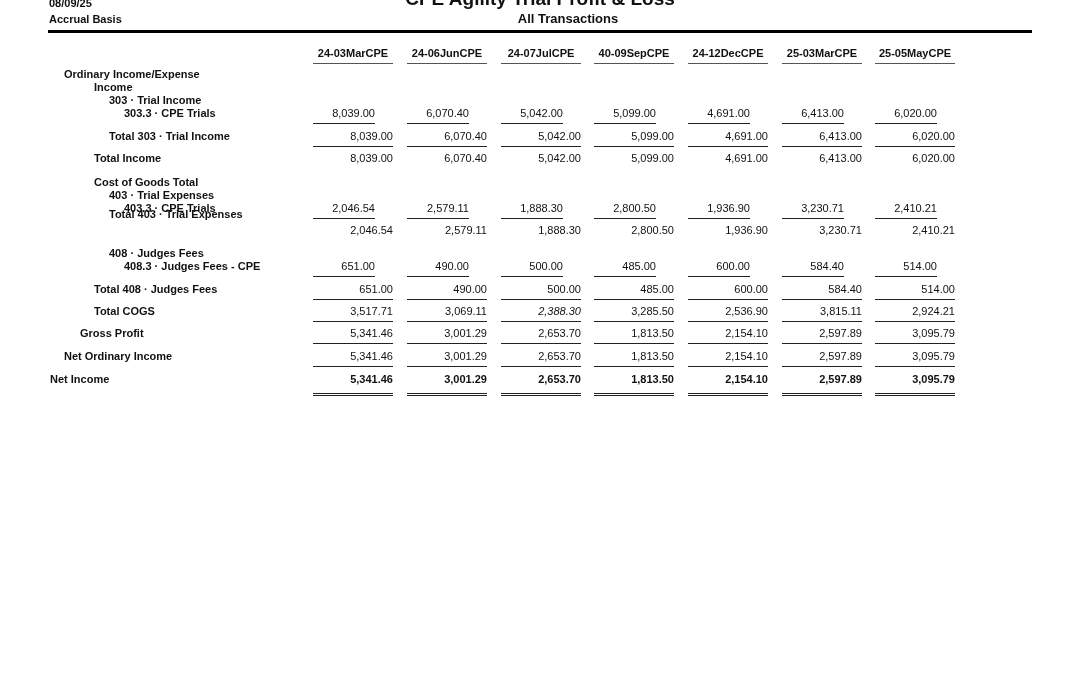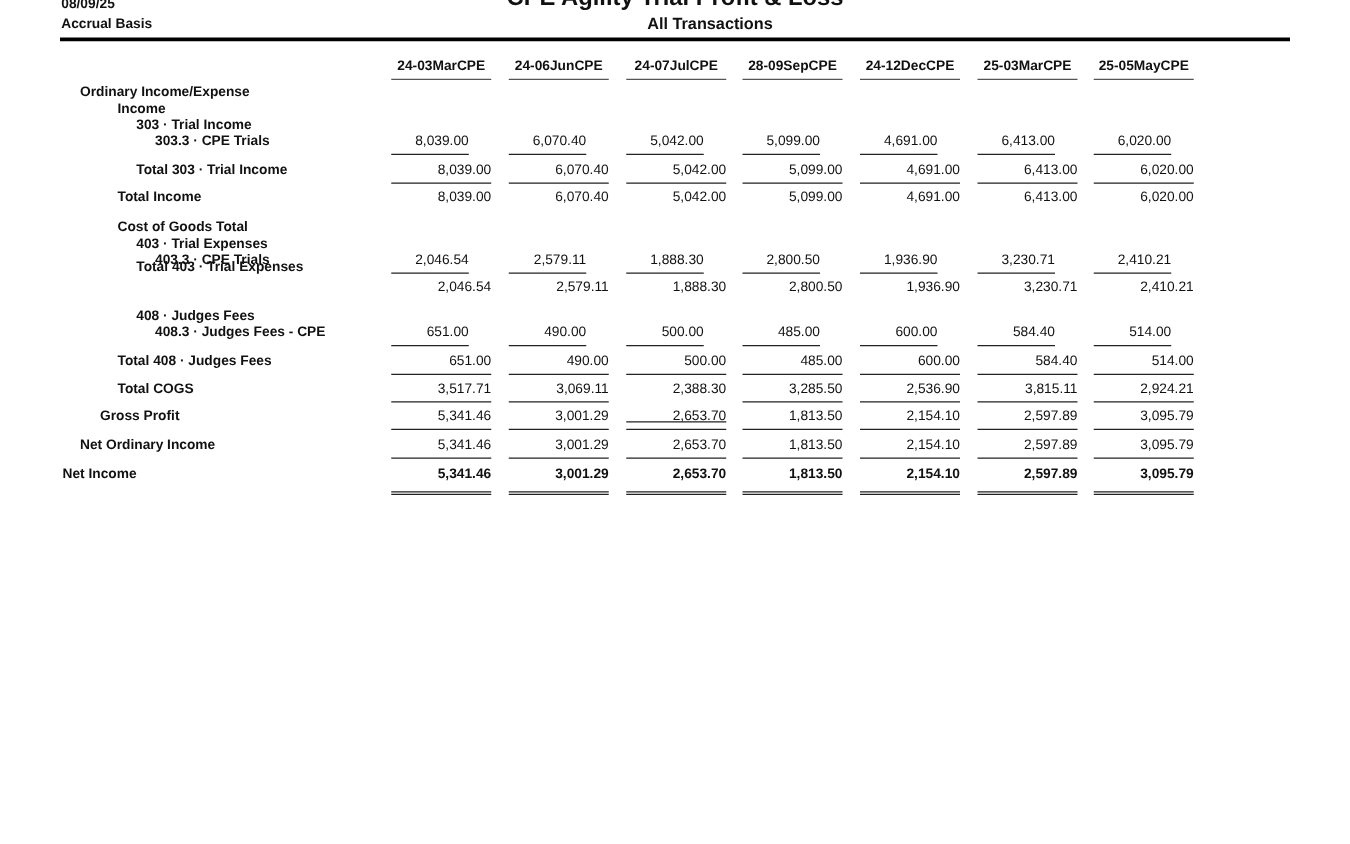--- a/index.html
+++ b/index.html
@@ -28,21 +28,21 @@
 <div id="date" class="hdr-left">08/09/25</div>
 <div id="basis" class="hdr-left">Accrual Basis</div>
 <div id="title">CPE Agility Trial Profit &amp; Loss</div>
 <div id="subtitle">All Transactions</div>
 <div id="rule"></div>
 
 <div id="report">
     <div class="colhdr" style="left: 313px; width: 80px;">24-03MarCPE</div>
     <div class="colhdr" style="left: 407px; width: 80px;">24-06JunCPE</div>
     <div class="colhdr" style="left: 501px; width: 80px;">24-07JulCPE</div>
-    <div class="colhdr" style="left: 594px; width: 80px;">28-09SepCPE</div>
+    <div class="colhdr" style="left: 594px; width: 80px;">40-09SepCPE</div>
     <div class="colhdr" style="left: 688px; width: 80px;">24-12DecCPE</div>
     <div class="colhdr" style="left: 782px; width: 80px;">25-03MarCPE</div>
     <div class="colhdr" style="left: 875px; width: 80px;">25-05MayCPE</div>
     <div class="lbl" style="top: 68px; left: 64px;">Ordinary Income/Expense</div>
     <div class="lbl" style="top: 81px; left: 94px;">Income</div>
     <div class="lbl" style="top: 94px; left: 109px;">303 · Trial Income</div>
     <div class="lbl" style="top: 107px; left: 124px;">303.3 · CPE Trials</div>
     <div class="val ul" style="top: 107px; left: 313px; width: 62px; padding-bottom: 4px;">8,039.00</div>
     <div class="val ul" style="top: 107px; left: 407px; width: 62px; padding-bottom: 4px;">6,070.40</div>
     <div class="val ul" style="top: 107px; left: 501px; width: 62px; padding-bottom: 4px;">5,042.00</div>
@@ -97,21 +97,21 @@
     <div class="val ul" style="top: 283px; left: 313px; width: 80px; padding-bottom: 4px;">651.00</div>
     <div class="val ul" style="top: 283px; left: 407px; width: 80px; padding-bottom: 4px;">490.00</div>
     <div class="val ul" style="top: 283px; left: 501px; width: 80px; padding-bottom: 4px;">500.00</div>
     <div class="val ul" style="top: 283px; left: 594px; width: 80px; padding-bottom: 4px;">485.00</div>
     <div class="val ul" style="top: 283px; left: 688px; width: 80px; padding-bottom: 4px;">600.00</div>
     <div class="val ul" style="top: 283px; left: 782px; width: 80px; padding-bottom: 4px;">584.40</div>
     <div class="val ul" style="top: 283px; left: 875px; width: 80px; padding-bottom: 4px;">514.00</div>
     <div class="lbl" style="top: 305px; left: 94px;">Total COGS</div>
     <div class="val ul" style="top: 305px; left: 313px; width: 80px; padding-bottom: 4px;">3,517.71</div>
     <div class="val ul" style="top: 305px; left: 407px; width: 80px; padding-bottom: 4px;">3,069.11</div>
-    <div class="val ul" style="top: 305px; left: 501px; width: 80px; padding-bottom: 20px;">2,388.30</div>
+    <div class="val ul" style="top: 305px; left: 501px; width: 80px; padding-bottom: 4px; font-style: italic;">2,388.30</div>
     <div class="val ul" style="top: 305px; left: 594px; width: 80px; padding-bottom: 4px;">3,285.50</div>
     <div class="val ul" style="top: 305px; left: 688px; width: 80px; padding-bottom: 4px;">2,536.90</div>
     <div class="val ul" style="top: 305px; left: 782px; width: 80px; padding-bottom: 4px;">3,815.11</div>
     <div class="val ul" style="top: 305px; left: 875px; width: 80px; padding-bottom: 4px;">2,924.21</div>
     <div class="lbl" style="top: 327px; left: 80px;">Gross Profit</div>
     <div class="val ul" style="top: 327px; left: 313px; width: 80px; padding-bottom: 4px;">5,341.46</div>
     <div class="val ul" style="top: 327px; left: 407px; width: 80px; padding-bottom: 4px;">3,001.29</div>
     <div class="val ul" style="top: 327px; left: 501px; width: 80px; padding-bottom: 4px;">2,653.70</div>
     <div class="val ul" style="top: 327px; left: 594px; width: 80px; padding-bottom: 4px;">1,813.50</div>
     <div class="val ul" style="top: 327px; left: 688px; width: 80px; padding-bottom: 4px;">2,154.10</div>

